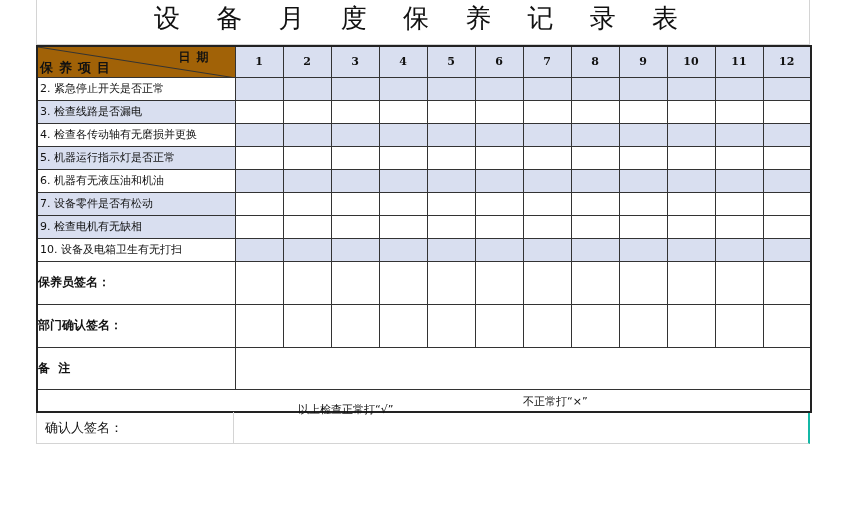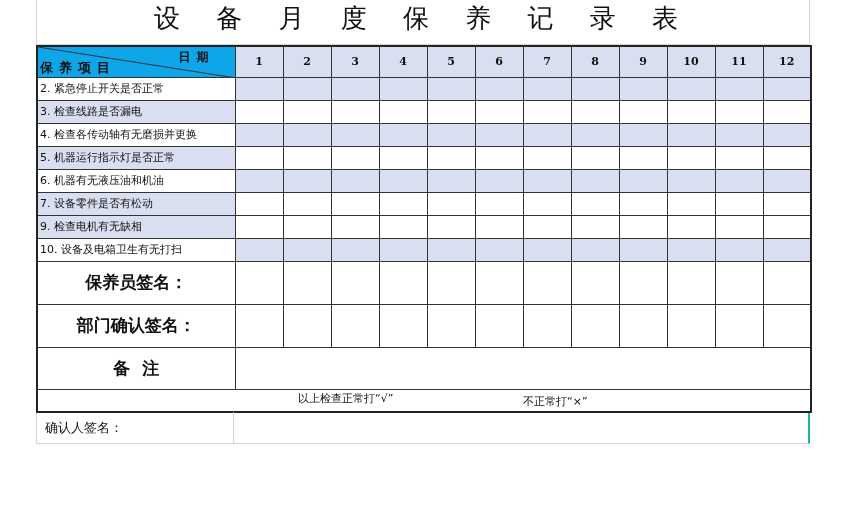--- a/index.html
+++ b/index.html
@@ -11,29 +11,29 @@
            font-family:"DejaVu Serif", "Liberation Serif", serif; font-size:26px;
            letter-spacing:14px; line-height:36px; box-sizing:border-box; }
   .info { display:flex; height:26px; border-left:1px solid #d4d4d4; border-right:1px solid #d4d4d4;
           box-sizing:border-box; font-size:11px; }
   .info div { box-sizing:border-box; border-right:1px solid #d4d4d4; line-height:30px; padding-left:2px; }
   .info div:last-child { border-right:none; }
   table.grid { border-collapse:collapse; width:774px; table-layout:fixed; border:2px solid #222; }
   table.grid td { border:1px solid #333; padding:0; box-sizing:border-box; font-size:11px; }
   .hdr td { height:31px; background:#d9dff0; text-align:center; font-family:"DejaVu Serif","Liberation Serif",serif;
             font-weight:bold; font-size:12px; }
-  .hdr td.corner { background:#0ea5e9; position:relative; }
+  .hdr td.corner { background:#a16207; position:relative; }
   .corner svg { position:absolute; left:0; top:0; }
   .corner .c-date { position:absolute; right:20px; top:2px; font-weight:bold; font-size:12px; letter-spacing:6px; }
   .corner .c-item { position:absolute; left:2px; bottom:0px; font-weight:bold; font-size:13px; letter-spacing:6px; }
   .item td { height:23px; }
   .item td.lbl { padding-left:2px; white-space:nowrap; }
   .shade { background:#d9dff0; }
   .sig td { height:43px; }
-  .sig td.lbl, .rem td.lbl { text-align:center; font-weight:bold; font-size:17px; }
+  .sig td.lbl, .rem td.lbl { font-weight:bold; font-size:12px; }
   .rem td { height:42px; }
   .note td { height:23px; font-size:11px; }
   .note .n1 { position:absolute; left:260px; }
   .note .n2 { position:absolute; left:485px; }
   .confirm { display:flex; height:31px; width:774px; border-left:1px solid #d4d4d4; border-right:2px solid #14b8a6;
              border-bottom:1px solid #d4d4d4; box-sizing:border-box; font-size:13px;align-items:flex-end; }
   .confirm div { box-sizing:border-box; line-height:31px; padding-left:8px; }
 </style>
 </head>
 <body>
@@ -229,21 +229,21 @@
           <td></td>
           <td></td>
           <td></td>
         </tr>
         <tr class="rem">
           <td class="lbl" style="white-space:pre">备  注</td>
           <td colspan="12"></td>
         </tr>
         <tr class="note">
           <td colspan="13" style="position:relative">
-            <span class="n1" style="top:1px">以上检查正常打“√”</span>
+            <span class="n1" style="top:12px">以上检查正常打“√”</span>
             <span class="n2" style="top:4px">不正常打“×”</span>
           </td>
         </tr>
       </tbody>
   </table>
 
   <div class="confirm">
     <div style="width:198px; border-right:1px solid #d4d4d4;">确认人签名：</div>
     <div style="width:576px"></div>
   </div>

